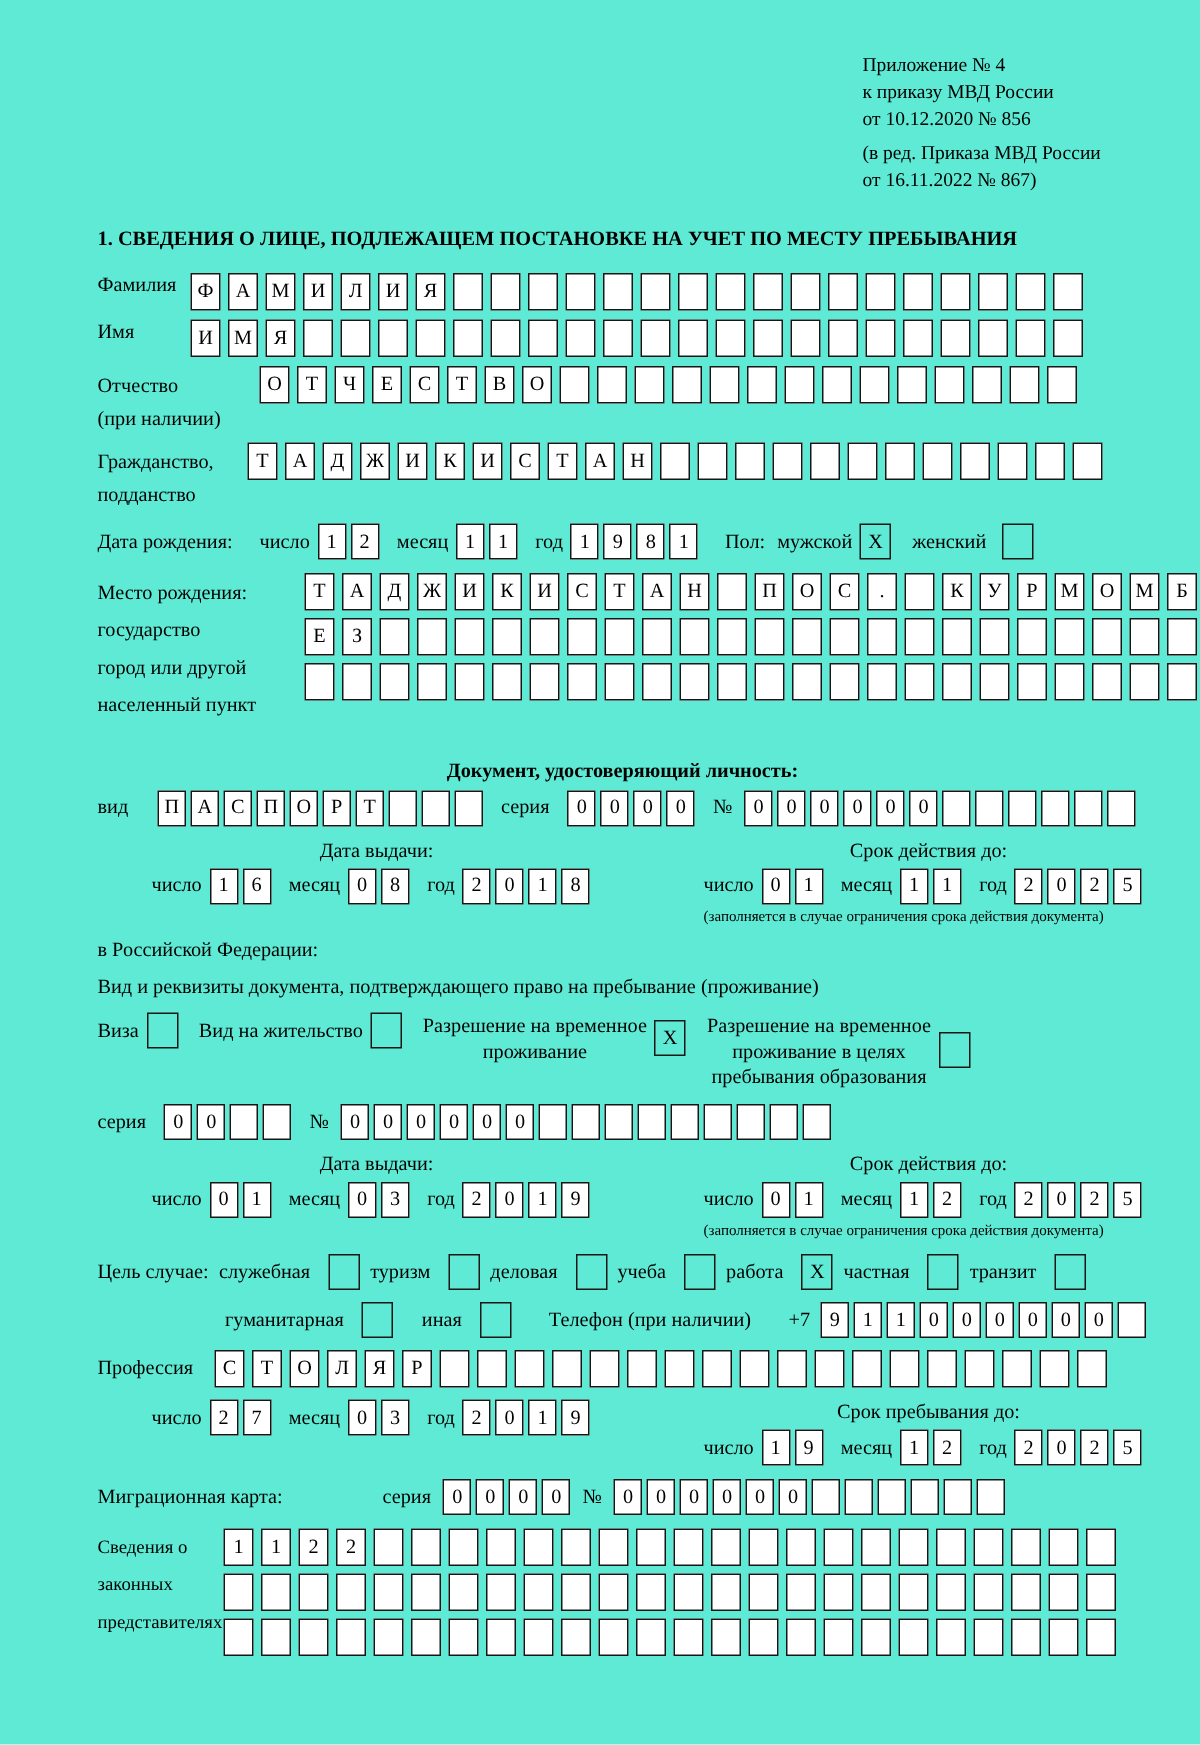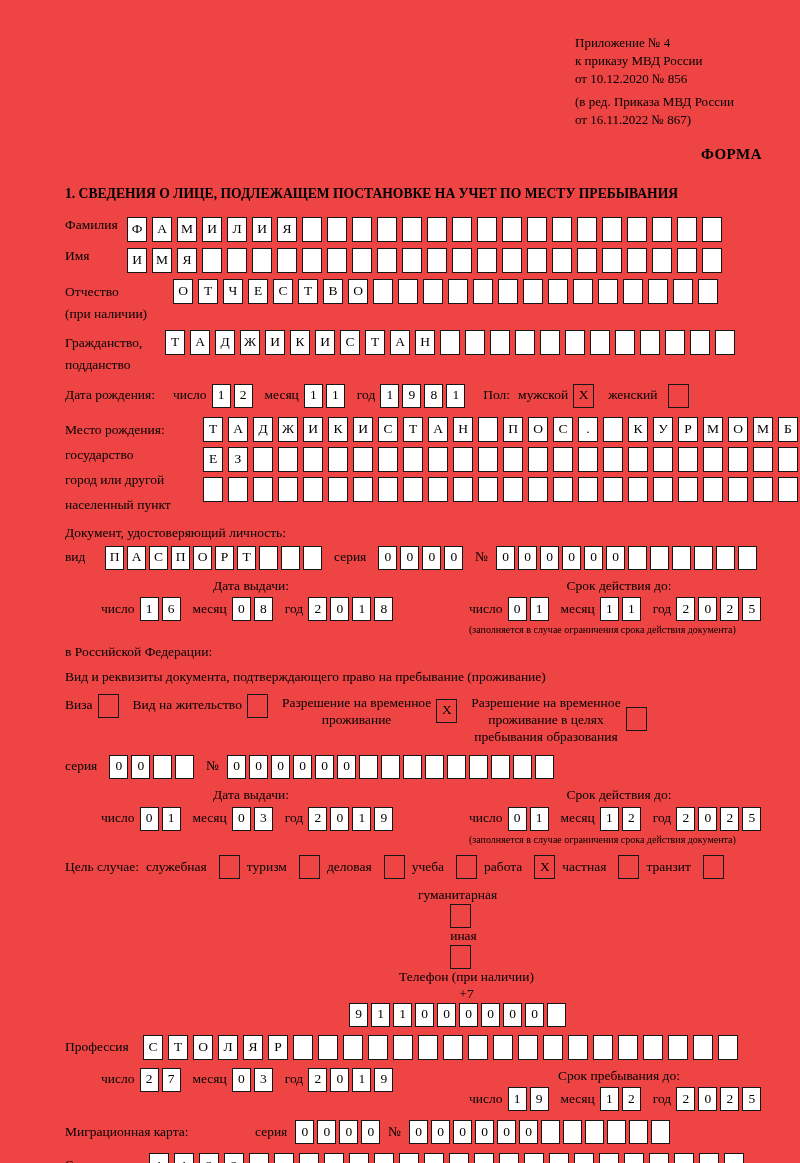--- a/index.html
+++ b/index.html
@@ -1,18 +1,18 @@
 <!DOCTYPE html>
 <html><head>
 <meta charset="utf-8">
 <style>
   html,body{margin:0;padding:0;background:#fff;}
   .page{
     width:800px;height:1163px;box-sizing:border-box;overflow:hidden;
-    padding:34px 35px 10px 65px;background:#ef4444;color:#000;
+    padding:34px 35px 10px 65px;background:#5eead4;color:#000;
     font-family:"Liberation Serif","DejaVu Serif",serif;font-size:13.5px;line-height:1.25;
   }
   
   .hdr{margin-left:auto;width:190px;font-size:13px;line-height:18px;}
   .hdr .amend{margin-top:5px;}
   .forma{text-align:right;font-weight:bold;font-size:15px;margin:16px 3px 0 0;letter-spacing:.5px;}
   .title{text-align:center;font-weight:bold;font-size:15.5px;line-height:21px;margin-top:14px;}
   .t-underline{display:inline-block;width:58px;border-bottom:2px solid #222;margin-left:10px;vertical-align:baseline;height:14px;}
   .sec{font-weight:bold;font-size:13.6px;margin-top:22px;white-space:nowrap;}
   
@@ -28,50 +28,49 @@
        display:flex;align-items:center;justify-content:center;font-size:13.5px;background:#fff;}
   .boxes.sm{gap:3px;}
   .boxes.sm .box{width:19px;height:24px;}
   .cbox{flex:none;width:21px;height:24px;border:1.6px solid #161616;box-sizing:border-box;
         display:inline-flex;align-items:center;justify-content:center;font-size:13.5px;margin-left:5px;}
   .dgroup{display:inline-flex;align-items:center;}
   .dlbl{margin:0 5px 0 12px;white-space:nowrap;}
   .dgroup .dlbl:first-child{margin-left:0;}
   .mlg{margin-left:12px;} .ml8{margin-left:8px;} .ml18{margin-left:18px;}
   .gap8{column-gap:7px;}
-  .center-b{font-weight:normal;text-align:left;margin-top:8px;}
+  .center-b{font-weight:bold;text-align:center;margin-top:24px;}
   
   .dpair{display:flex;margin-top:8px;}
   .dcol{display:flex;flex-direction:column;}
   .dcol.left{flex:0 0 368px;margin-left:36px;}
   .dcol.right{flex:1;}
   .dhead{width:300px;text-align:center;margin-bottom:3px;}
   .dnote{font-size:10px;margin-top:3px;white-space:nowrap;}
   
   .permits{margin-top:8px;column-gap:14px;}
   .pitem{display:inline-flex;align-items:center;}
   .pitem .txt{text-align:center;line-height:17px;}
-  .indent85{margin-left:85px;flex-direction:column;}
+  .indent85{margin-left:85px;}
 </style>
 </head>
 <body>
 
 <div class="page">
 
   <div class="hdr">
     <div>Приложение № 4</div>
     <div>к приказу МВД России</div>
     <div>от 10.12.2020 № 856</div>
     <div class="amend">
       <div>(в ред. Приказа МВД России</div>
       <div>от 16.11.2022 № 867)</div>
     </div>
   </div>
 
-  <div class="forma">ФОРМА</div>
 
 
   <div class="sec">1. СВЕДЕНИЯ О ЛИЦЕ, ПОДЛЕЖАЩЕМ ПОСТАНОВКЕ НА УЧЕТ ПО МЕСТУ ПРЕБЫВАНИЯ</div>
 
   <div class="frow" style="margin-top:14px;">
     <span class="lbl w62">Фамилия</span>
     <span class="boxes">
         <span class="box">Ф</span>
         <span class="box">А</span>
         <span class="box">М</span>

